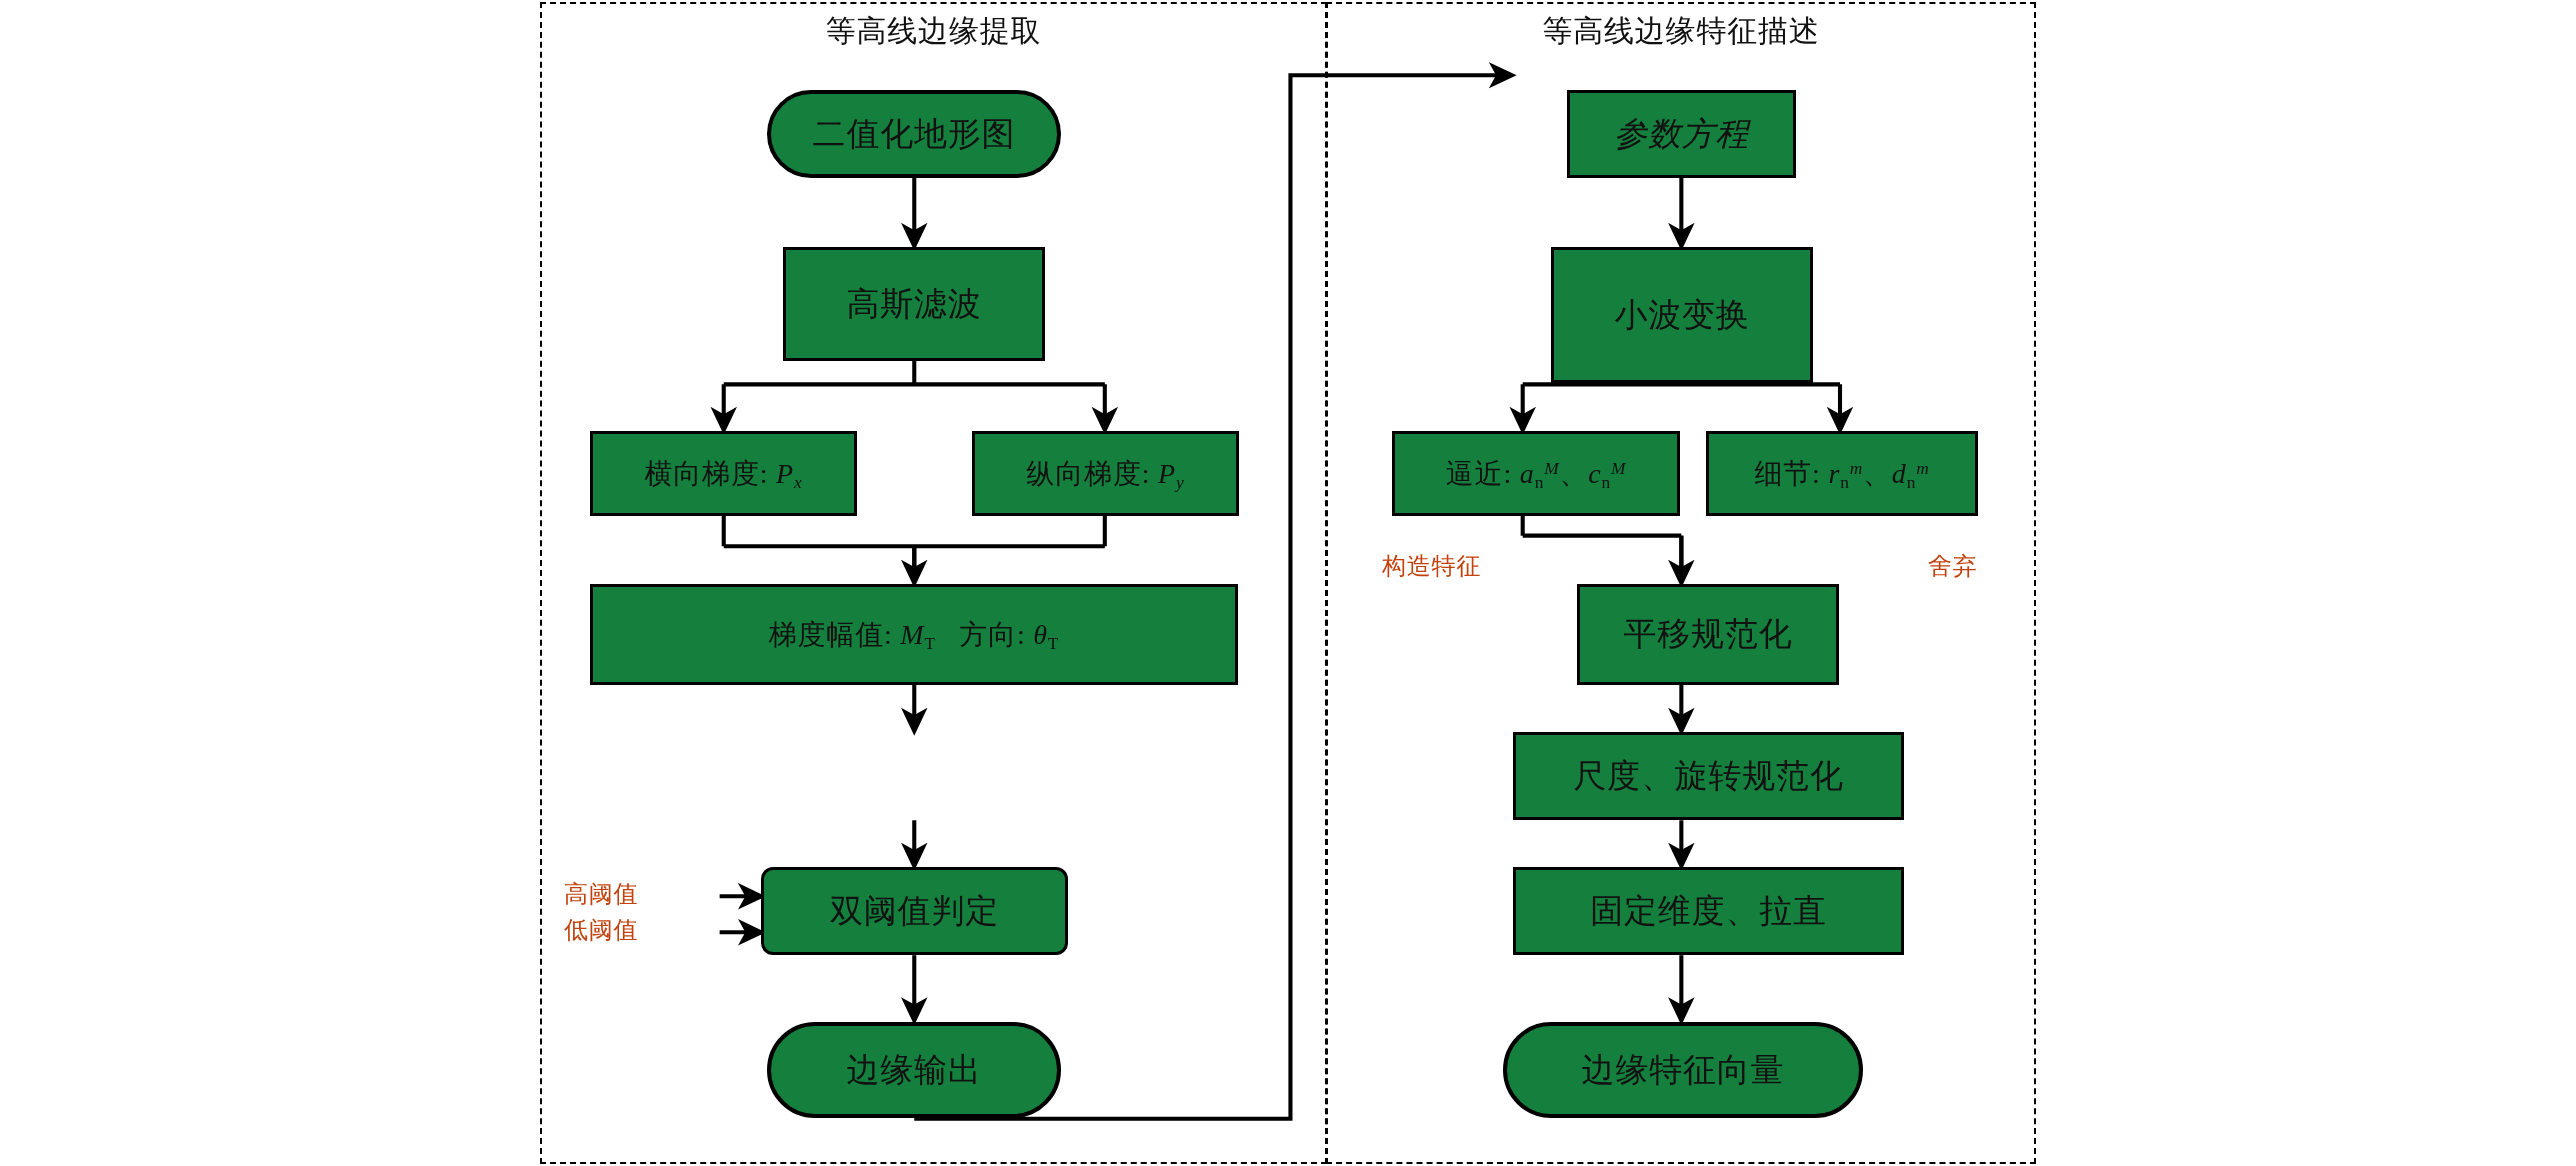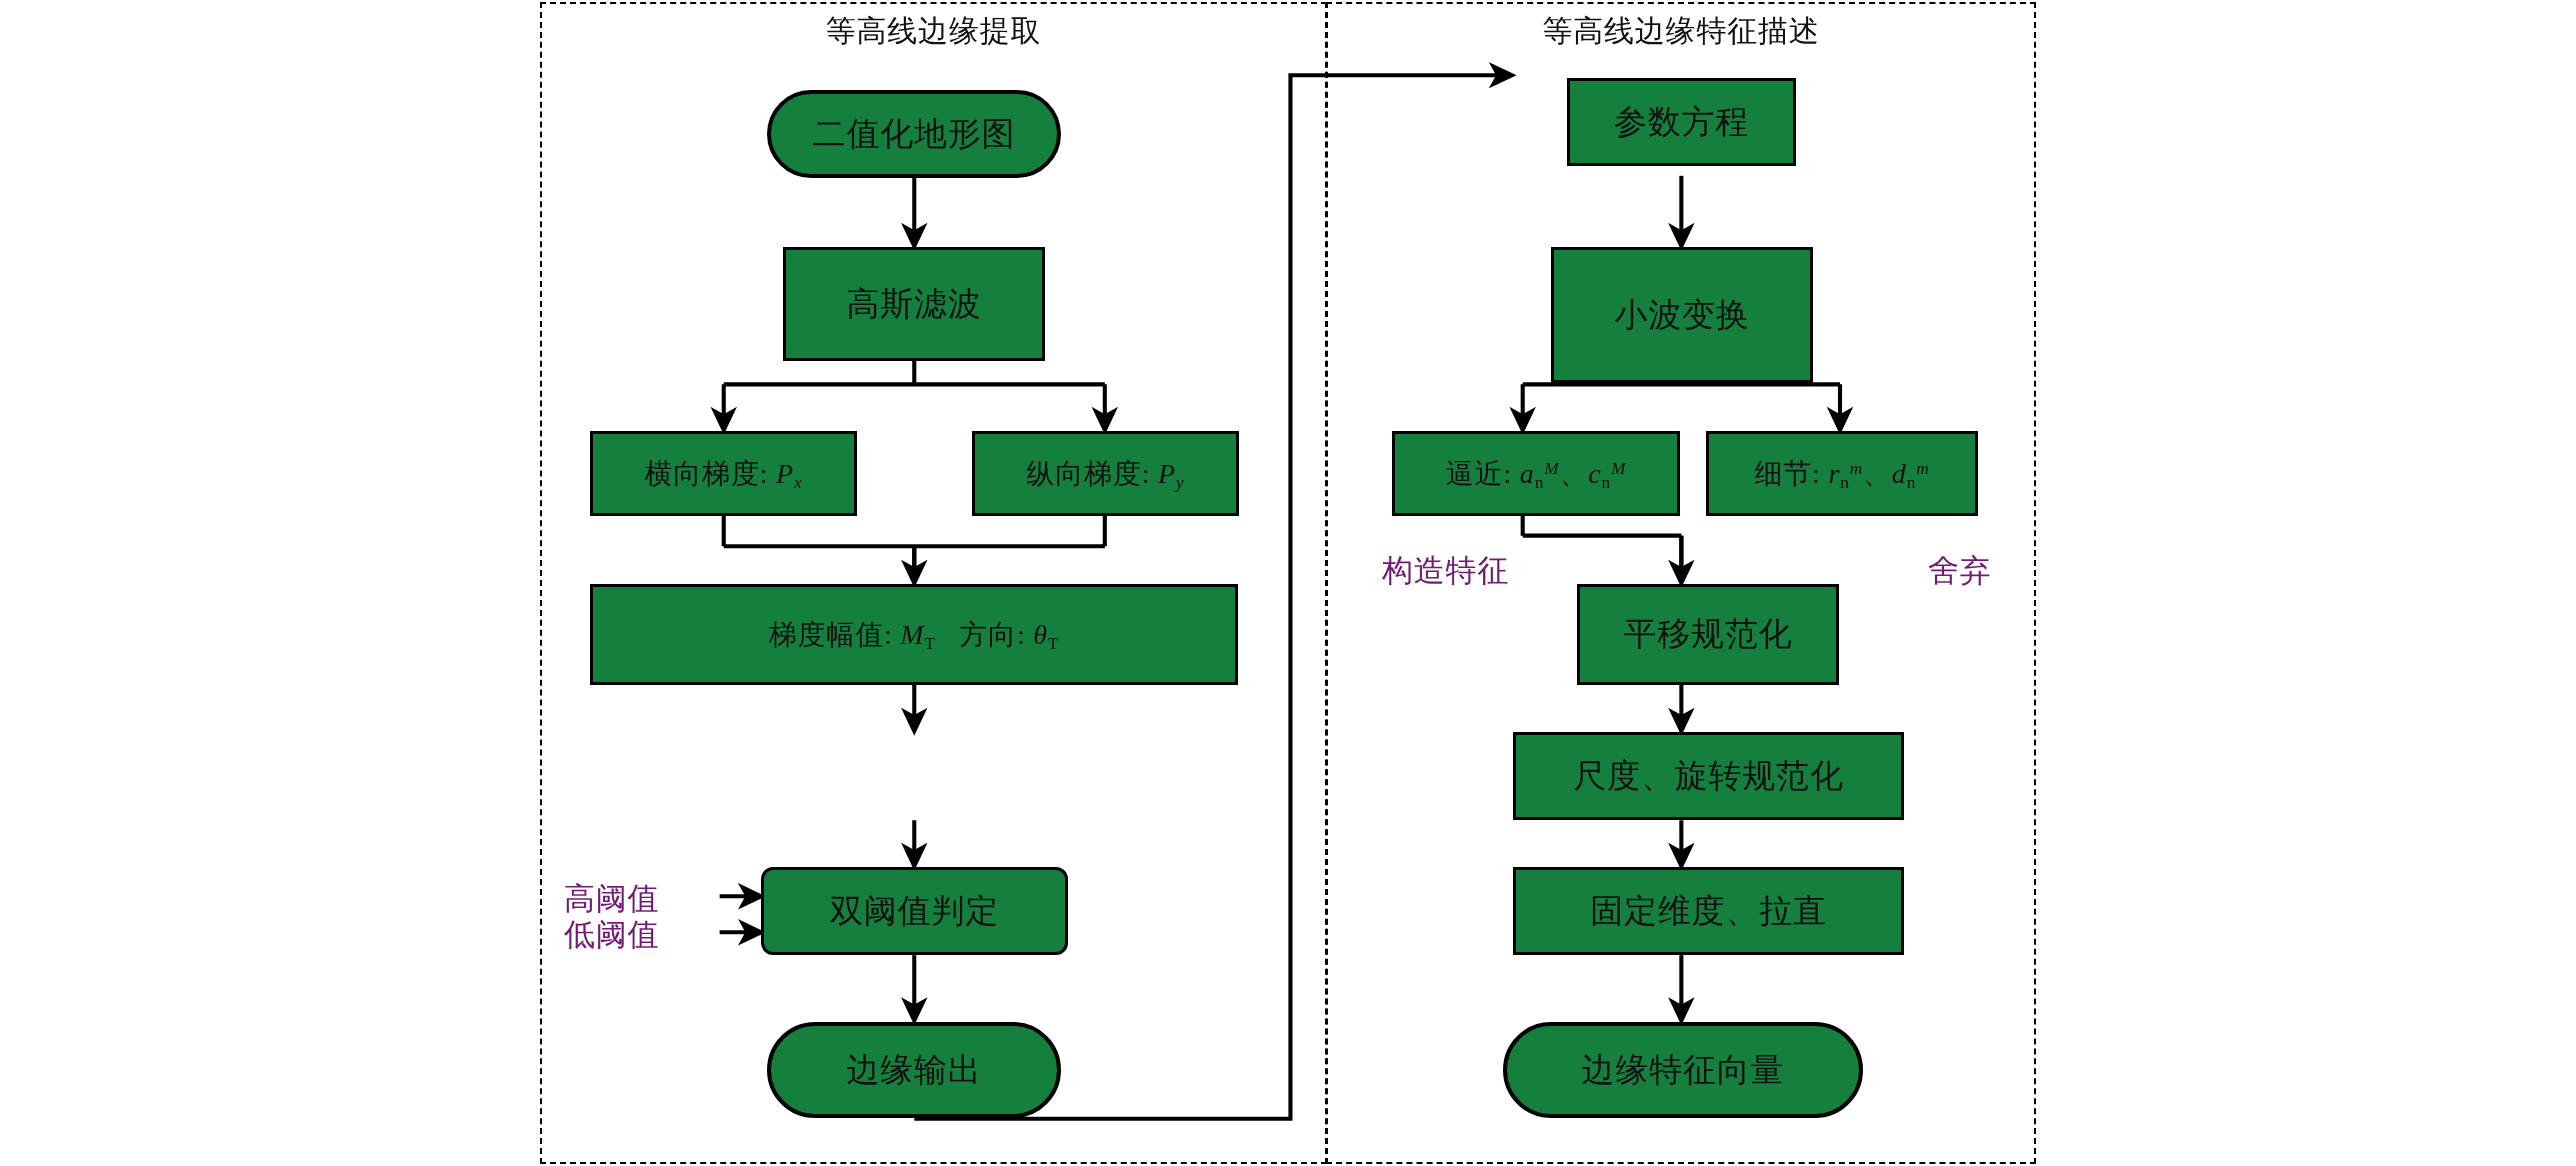--- a/index.html
+++ b/index.html
@@ -37,21 +37,21 @@
     white-space:nowrap;
     letter-spacing:0.8px;
     z-index:3;
   }
   .node.term{
     border-radius:74px;
     border-width:4.1px;
   }
   .freetext{
     position:absolute;
-    font-size:31px;color:#701a75;white-space:nowrap;
+    font-size:24px;color:#c2410c;white-space:nowrap;
     z-index:3;letter-spacing:0.8px;
   }
   .mathbox{
     font-size:28px;
   }
   var.it{font-style:italic;font-family:"Liberation Serif","DejaVu Serif",serif;}
   sub.sb{font-size:0.62em;vertical-align:-0.28em;font-style:normal;}
   sup.sp{font-size:0.62em;vertical-align:0.50em;font-style:italic;}
   .upr{font-style:normal;}
 </style>
@@ -137,21 +137,21 @@
     <span>双阈值判定</span>
   </div>
 
   <div class="node term" style="left:767px;top:1022px;width:294px;height:96px;">
     <span>边缘输出</span>
   </div>
 
   <div class="freetext" style="left:564px;top:878px;">高阈值</div>
   <div class="freetext" style="left:564px;top:914px;">低阈值</div>
 
-  <div class="node" style="left:1567px;top:78px;width:229px;height:88px;">
+  <div class="node" style="left:1567px;top:90px;width:229px;height:88px;font-style:italic;">
     <span>参数方程</span>
   </div>
 
   <div class="node" style="left:1551px;top:247px;width:262px;height:136px;">
     <span>小波变换</span>
   </div>
 
   <div class="node mathbox" style="left:1392px;top:431px;width:288px;height:85px;">
     <span>
       <span>逼近</span><span>:</span>&nbsp;<var class="it">a</var><sub class="sb upr">n</sub><sup class="sp">M</sup><span>、</span><var class="it">c</var><sub class="sb upr">n</sub><sup class="sp">M</sup>

